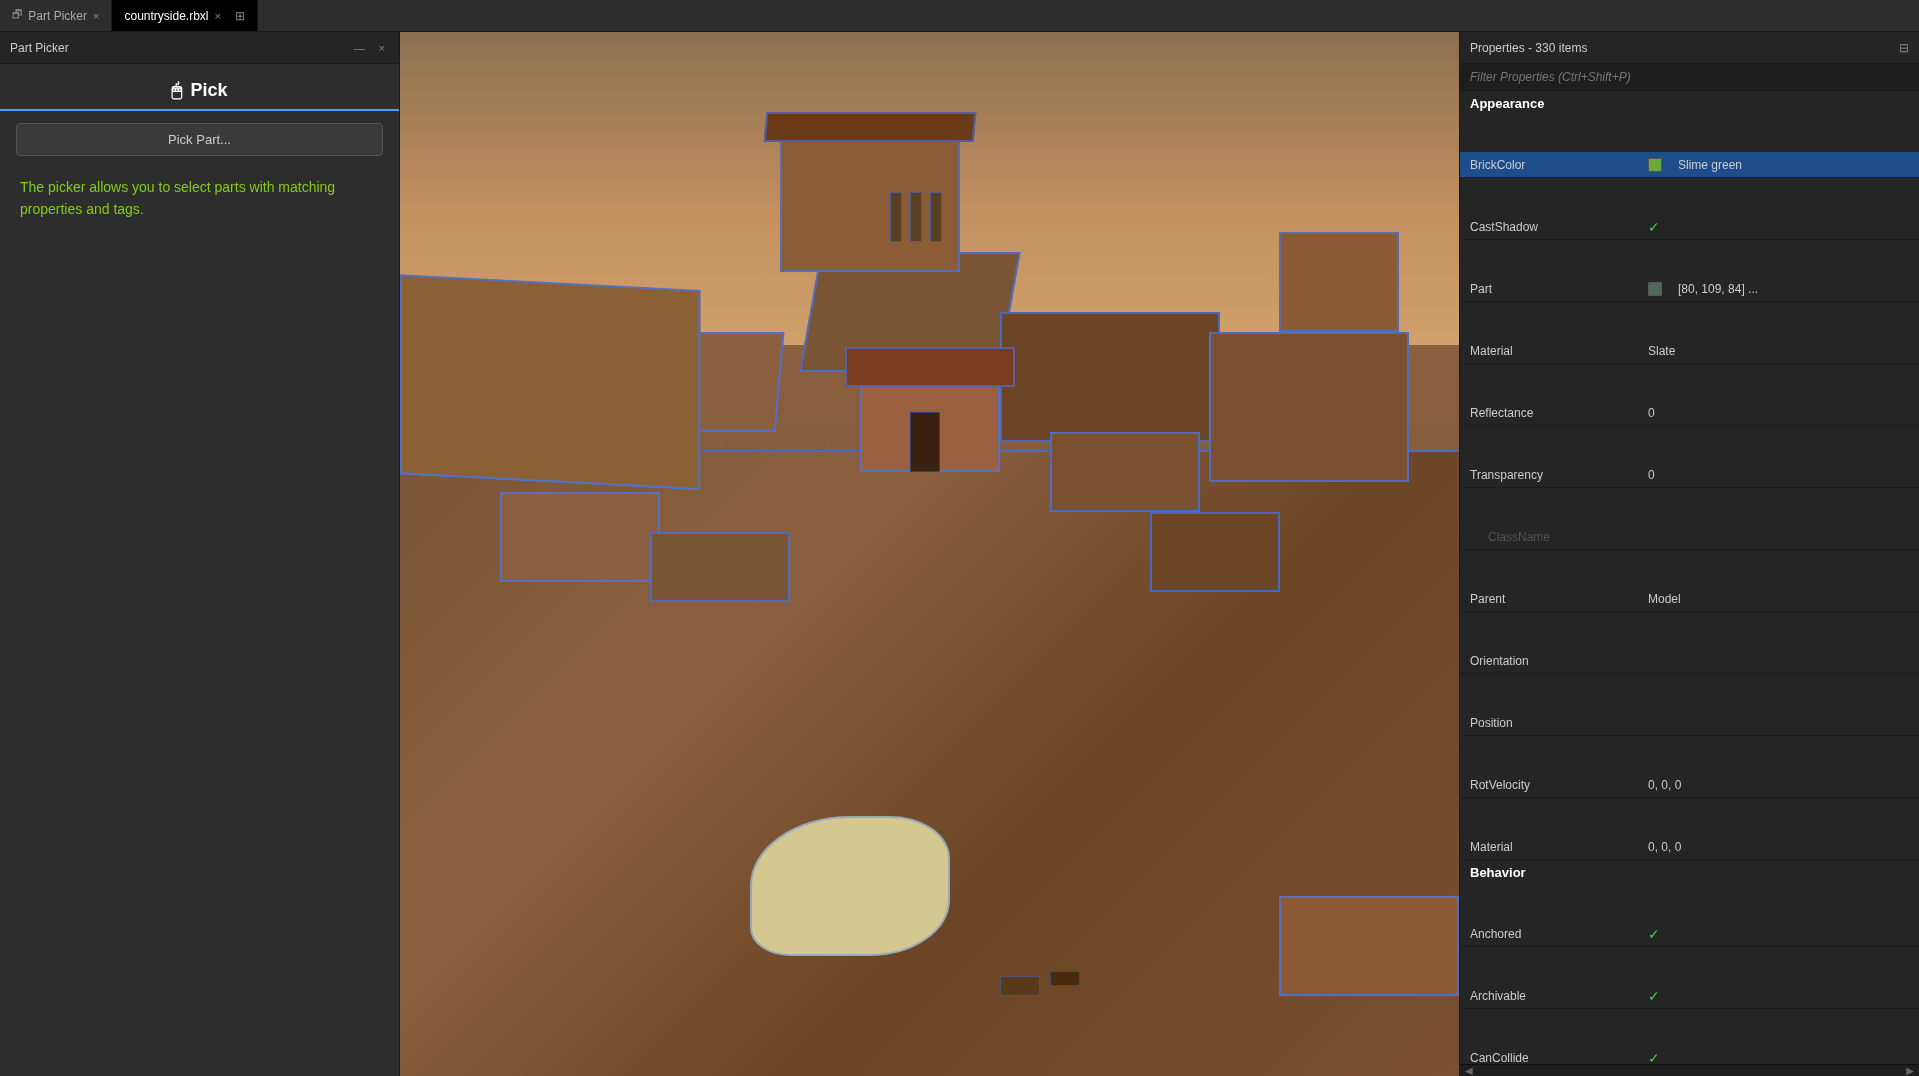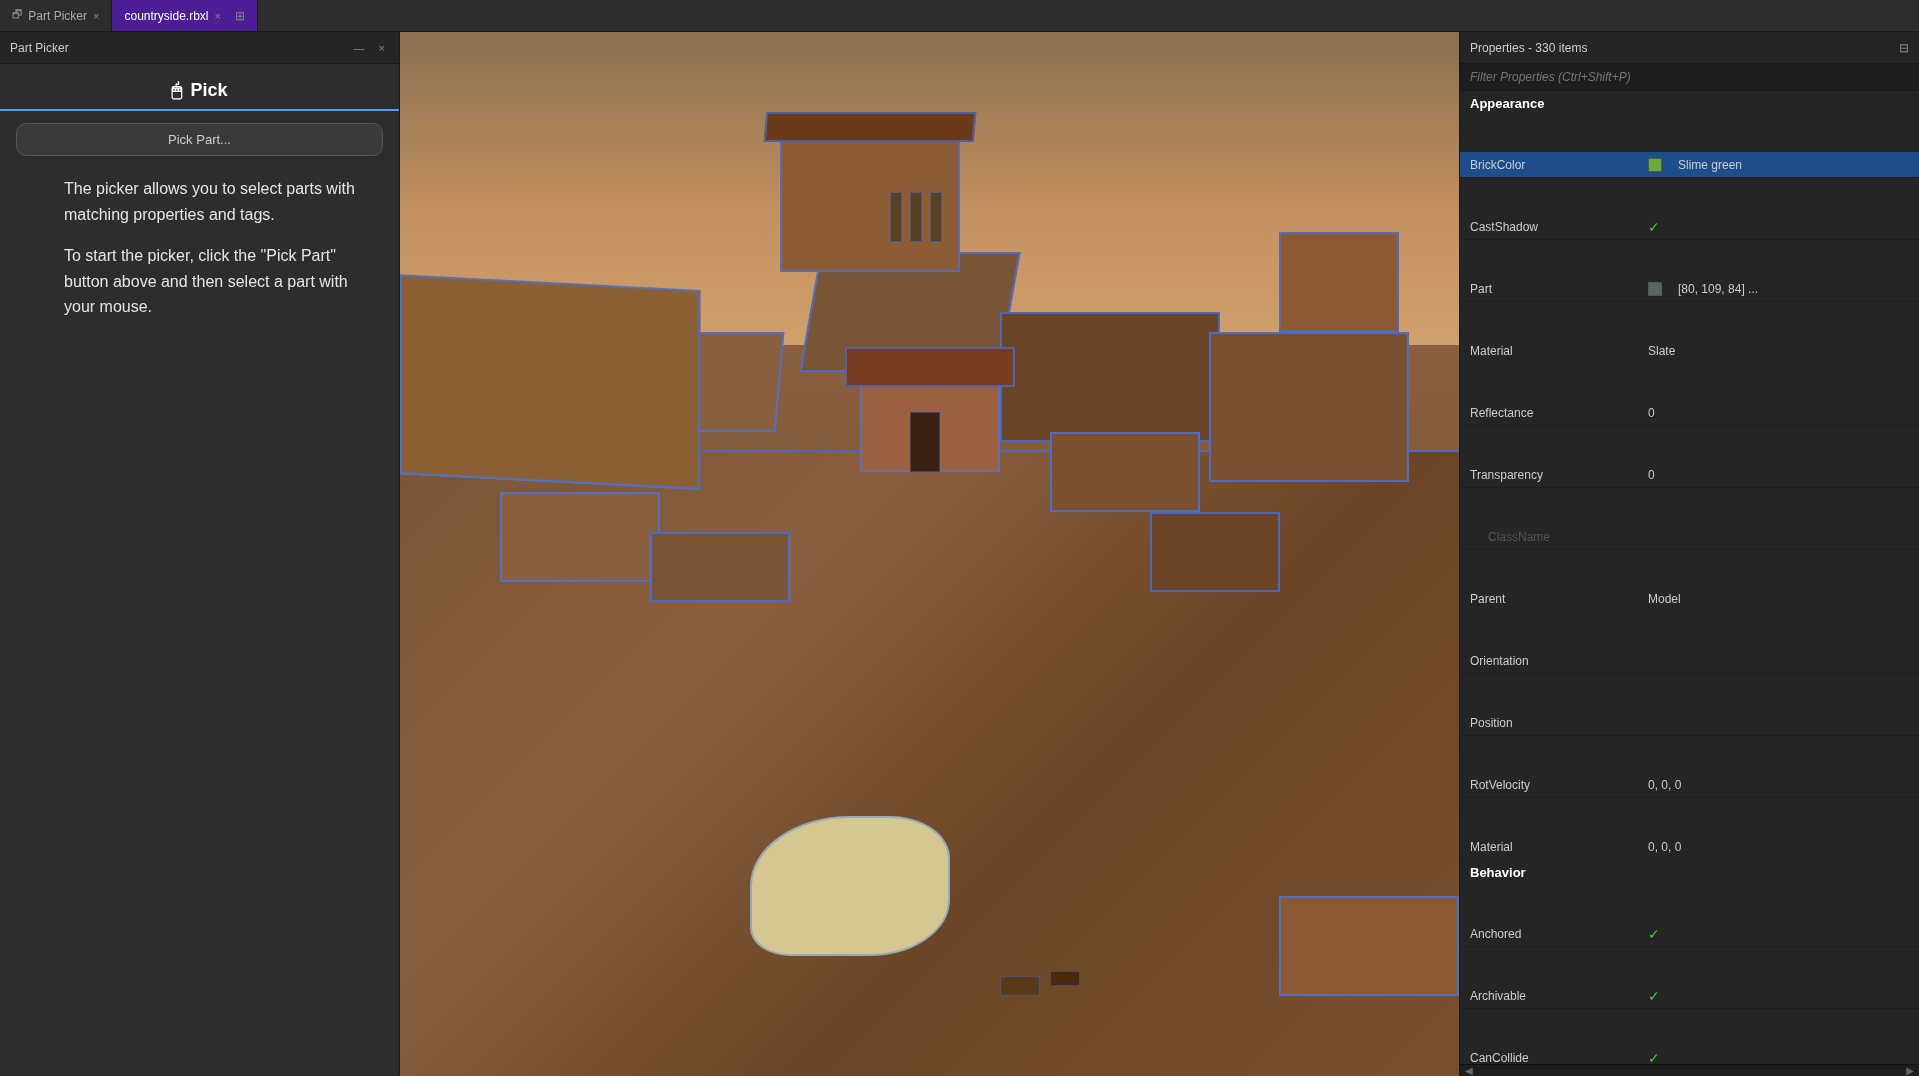--- a/index.html
+++ b/index.html
@@ -28,21 +28,21 @@
       align-items: center;
       padding: 0 12px;
       font-size: 12px;
       color: #aaaaaa;
       gap: 6px;
       border-right: 1px solid #1a1a1a;
       cursor: pointer;
       white-space: nowrap;
     }
     .tab.active {
-      background: #4c1d95;
+      background: #000000;
       color: #ffffff;
       justify-content: flex-end;
     }
     .tab-close {
       font-size: 11px;
       color: #888;
       cursor: pointer;
     }
 
     
@@ -116,30 +116,29 @@
     .pick-part-btn {
       margin: 12px 16px 4px 16px;
       padding: 8px 0;
       width: calc(100% - 32px);
       background: #3a3a3a;
       border: 1px solid #555;
       color: #cccccc;
       font-size: 13px;
       cursor: pointer;
       text-align: center;
-      border-radius: 10px;
+      border-radius: 4px;
     }
 
     
     .info-text {
       padding: 16px 20px;
-      font-size: 16px;
+      font-size: 14px;
       line-height: 1.6;
-      color: #e5e5e5;
-      margin-left: 44px;
+      color: #84cc16;
     }
 
     .info-text p {
       margin-bottom: 16px;
     }
 
     
     .viewport {
       flex: 1;
       background: #1a1a1a;
@@ -337,21 +336,20 @@
       <div class="pick-title">
         <span class="pick-icon">🖱</span>
         <span>Pick</span>
       </div>
     </div>
 
     <button class="pick-part-btn">Pick Part...</button>
 
     <div class="info-text">
       <p>The picker allows you to select parts with matching properties and tags.</p>
-      <p>To start the picker, click the "Pick Part" button above and then select a part with your mouse.</p>
     </div>
   </div>
 
   <div class="viewport">
     <div class="scene-container">
 
       <div class="sky"></div>
 
       <div class="ground"></div>
 

